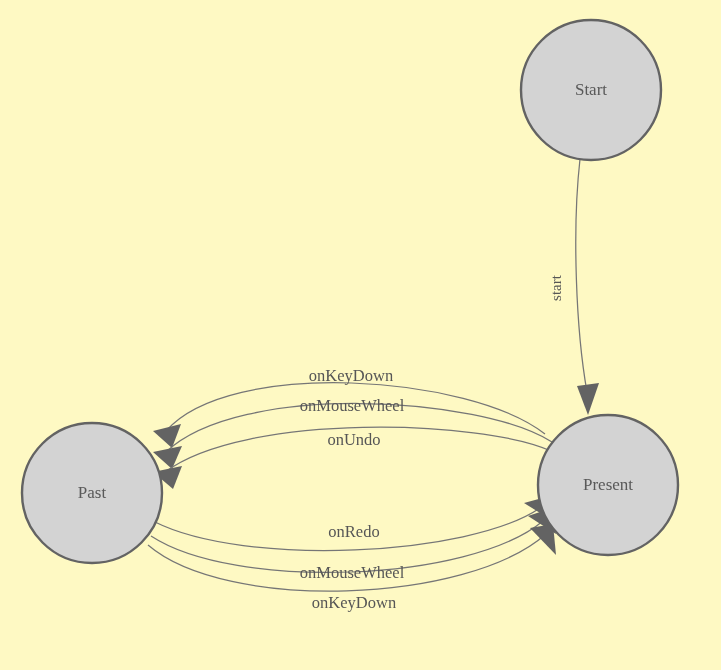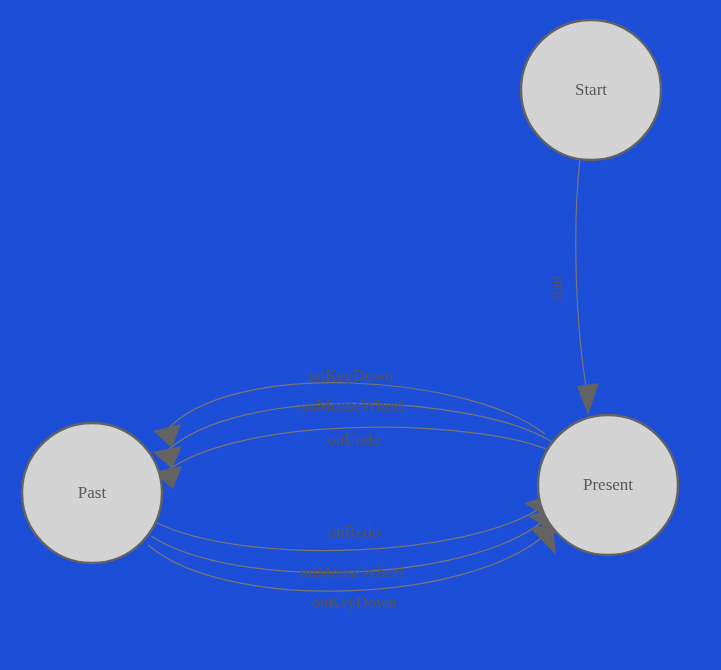--- a/index.html
+++ b/index.html
@@ -10,21 +10,21 @@
   body {
     width: 721px;
     height: 670px;
     overflow: hidden;
     font-family: "Liberation Serif", "DejaVu Serif", serif;
   }
   #diagram-root {
     position: relative;
     width: 721px;
     height: 670px;
-    background: #1d4ed8;
+    background: #fef9c3;
   }
   svg#state-diagram {
     display: block;
     width: 721px;
     height: 670px;
   }
   .node-circle {
     fill: #d3d3d3;
     stroke: #636363;
     stroke-width: 2.4;

